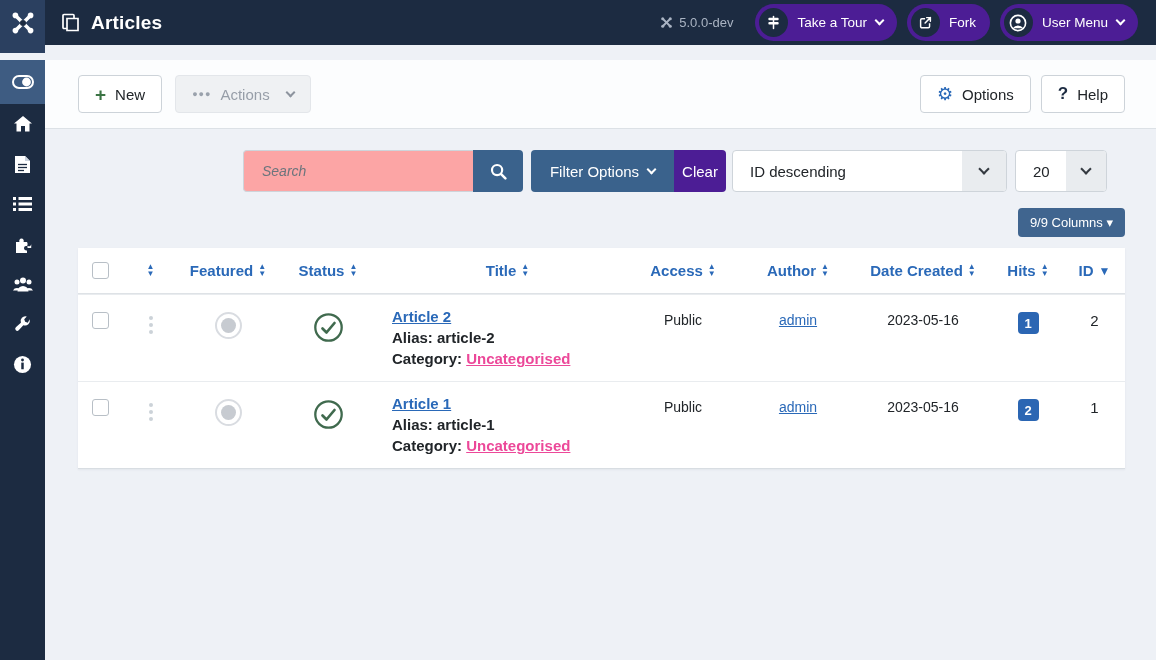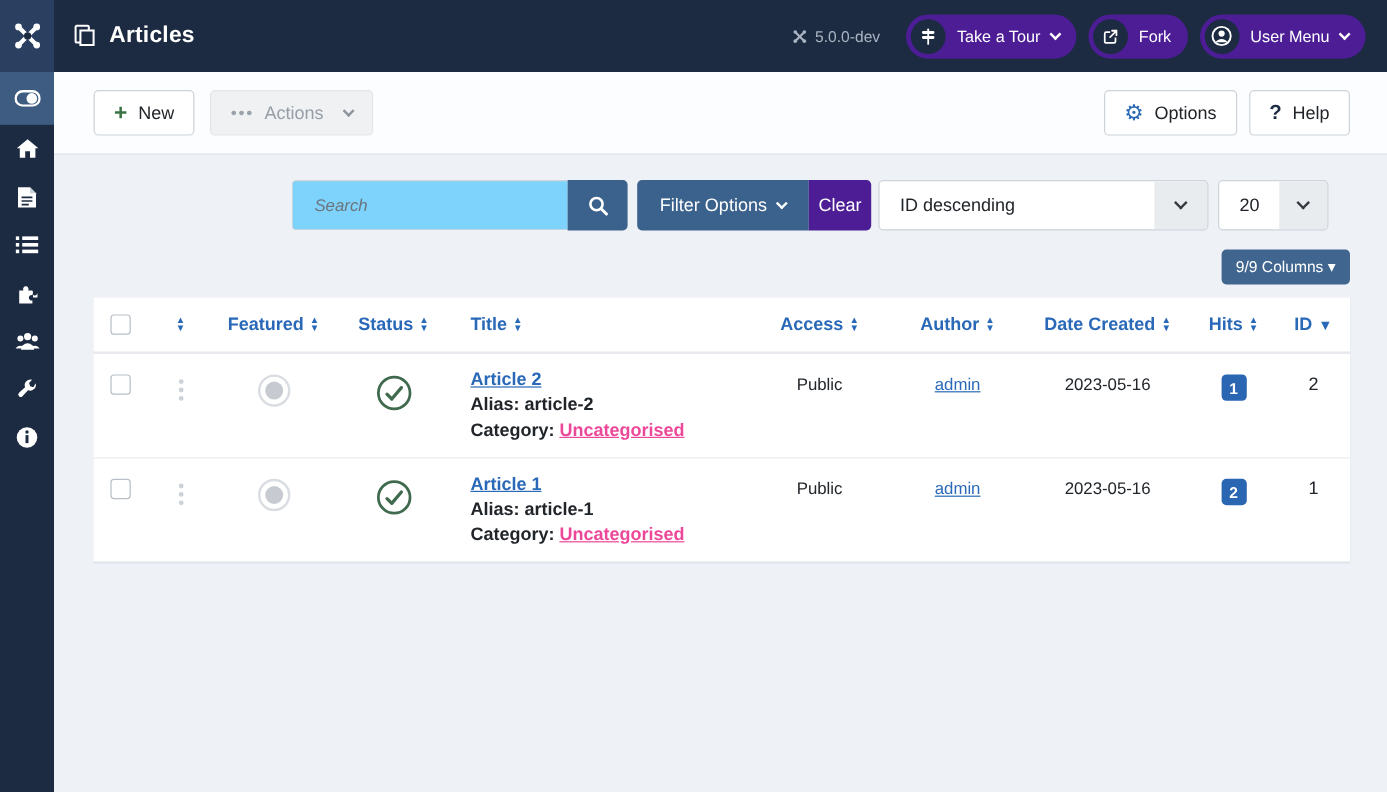--- a/index.html
+++ b/index.html
@@ -1,20 +1,20 @@
 <!DOCTYPE html>
 <html><head>
 <meta charset="utf-8">
 <style>
   * { margin:0; padding:0; box-sizing:border-box; }
   html,body { width:1156px; height:660px; overflow:hidden;
     font-family:"Liberation Sans", sans-serif; background:#eef1f6; color:#212529; }
 
   
-  .topbar { position:absolute; left:0; top:0; width:1156px; height:60px;
+  .topbar { position:absolute; left:0; top:0; width:1156px; height:45px;
     background:#1c2b41; display:flex; align-items:center; z-index:5; }
   .logo-box { width:45px; height:60px; background:#2b4060; display:flex;
     align-items:center; justify-content:center; cursor:pointer; flex:0 0 45px; }
   .brand { display:flex; align-items:center; gap:10px; padding-left:16px; color:#fff; }
   .brand h1 { font-size:19px; font-weight:700; letter-spacing:.2px; }
   .topbar-right { margin-left:auto; display:flex; align-items:center; gap:10px; padding-right:18px; }
   .version { display:flex; align-items:center; gap:6px; color:#aab4c3; font-size:13px; margin-right:12px;text-align:right; }
   .pill { height:37px; border-radius:19px; background:#4c1d95; display:flex; align-items:center;
     gap:9px; padding:0 14px 0 4px; color:#fff; font-size:13.5px; cursor:pointer; border:none; }
   .pill .icon-circle { width:29px; height:29px; border-radius:50%; background:#1c2b41;
@@ -43,21 +43,21 @@
     transform:rotate(45deg); display:inline-block; margin-top:-4px; }
   .toolbar .right { margin-left:auto; display:flex; gap:10px; }
 
   .content { padding:21px 31px 0 33px; }
 
   
   .filter-bar { display:flex; align-items:center; margin-left:165px; }
   .search-group { display:flex; }
   .search-input { width:230px; height:42px; border:1px solid #ced4da; border-right:none;
     border-radius:4px 0 0 4px; padding:0 14px 0 18px; font-size:14px; font-style:italic;
-    color:#495057; outline:none; font-family:inherit; background:#7dd3fc; }
+    color:#495057; outline:none; font-family:inherit; background:#fca5a5; }
   .search-input::placeholder { color:#6c757d; font-style:italic; }
   .search-btn { width:50px; height:42px; background:#3a628c; border:none; border-radius:0 4px 4px 0;
     display:flex; align-items:center; justify-content:center; cursor:pointer; }
   .filter-group { display:flex; margin-left:8px; }
   .btn-steel { height:42px; background:#3a628c; color:#fff; border:none; font-size:15px;
     display:inline-flex; align-items:center; justify-content:center; gap:9px; cursor:pointer; font-family:inherit; }
   .btn-filter { width:143px; border-radius:4px 0 0 4px; }
   .btn-clear { width:52px; background:#4c1d95; border-radius:0 4px 4px 0; }
   .chev-w { width:7px; height:7px; border-right:2px solid #fff; border-bottom:2px solid #fff;
     transform:rotate(45deg); display:inline-block; margin-top:-4px; }
@@ -75,21 +75,21 @@
   .btn-columns { height:29px; background:#40658f; color:#fff; border:none; border-radius:4px;
     font-size:13px; padding:0 12px; cursor:pointer; font-family:inherit; }
 
   
   .table-card { margin-top:11px; background:#fff; border-bottom:1px solid #d8dde2;
     box-shadow:0 1px 2px rgba(30,45,70,.06); }
   .tgrid { display:grid; grid-template-columns:45px 55px 100px 100px 245px 120px 110px 140px 70px 63px; }
   .thead { height:46px; align-items:center; border-bottom:1px solid #dee2e6; }
   .th { display:flex; align-items:center; justify-content:center; gap:5px;
     color:#2a69b8; font-size:15px; font-weight:700; cursor:pointer; }
-  .th.left { justify-content:flex-start; padding-left:14px; }
+  .th.left { justify-content:center; padding-left:14px; }
   .sort { display:inline-flex; flex-direction:column; color:#2a69b8; font-size:8px; line-height:6.5px; }
   .caret-down { color:#2a69b8; font-size:12px; }
   .trow { border-top:1px solid #e9ecef; height:87px; }
   .trow:first-of-type { border-top:none; }
   .cell { display:flex; justify-content:center; padding-top:17px; font-size:14px; }
   .cell.left { justify-content:flex-start; padding-left:14px; flex-direction:column; gap:4px; padding-top:13px; }
   .checkbox { width:17px; height:17px; border:1px solid #b8bfc6; border-radius:3px; background:#fff; cursor:pointer; }
   .drag-dots { display:flex; flex-direction:column; gap:3px; padding-top:4px; cursor:grab; }
   .drag-dots i { width:4px; height:4px; border-radius:50%; background:#ccd2d8; }
   .feat-circle { width:27px; height:27px; border-radius:50%; border:2px solid #d9dce1;

